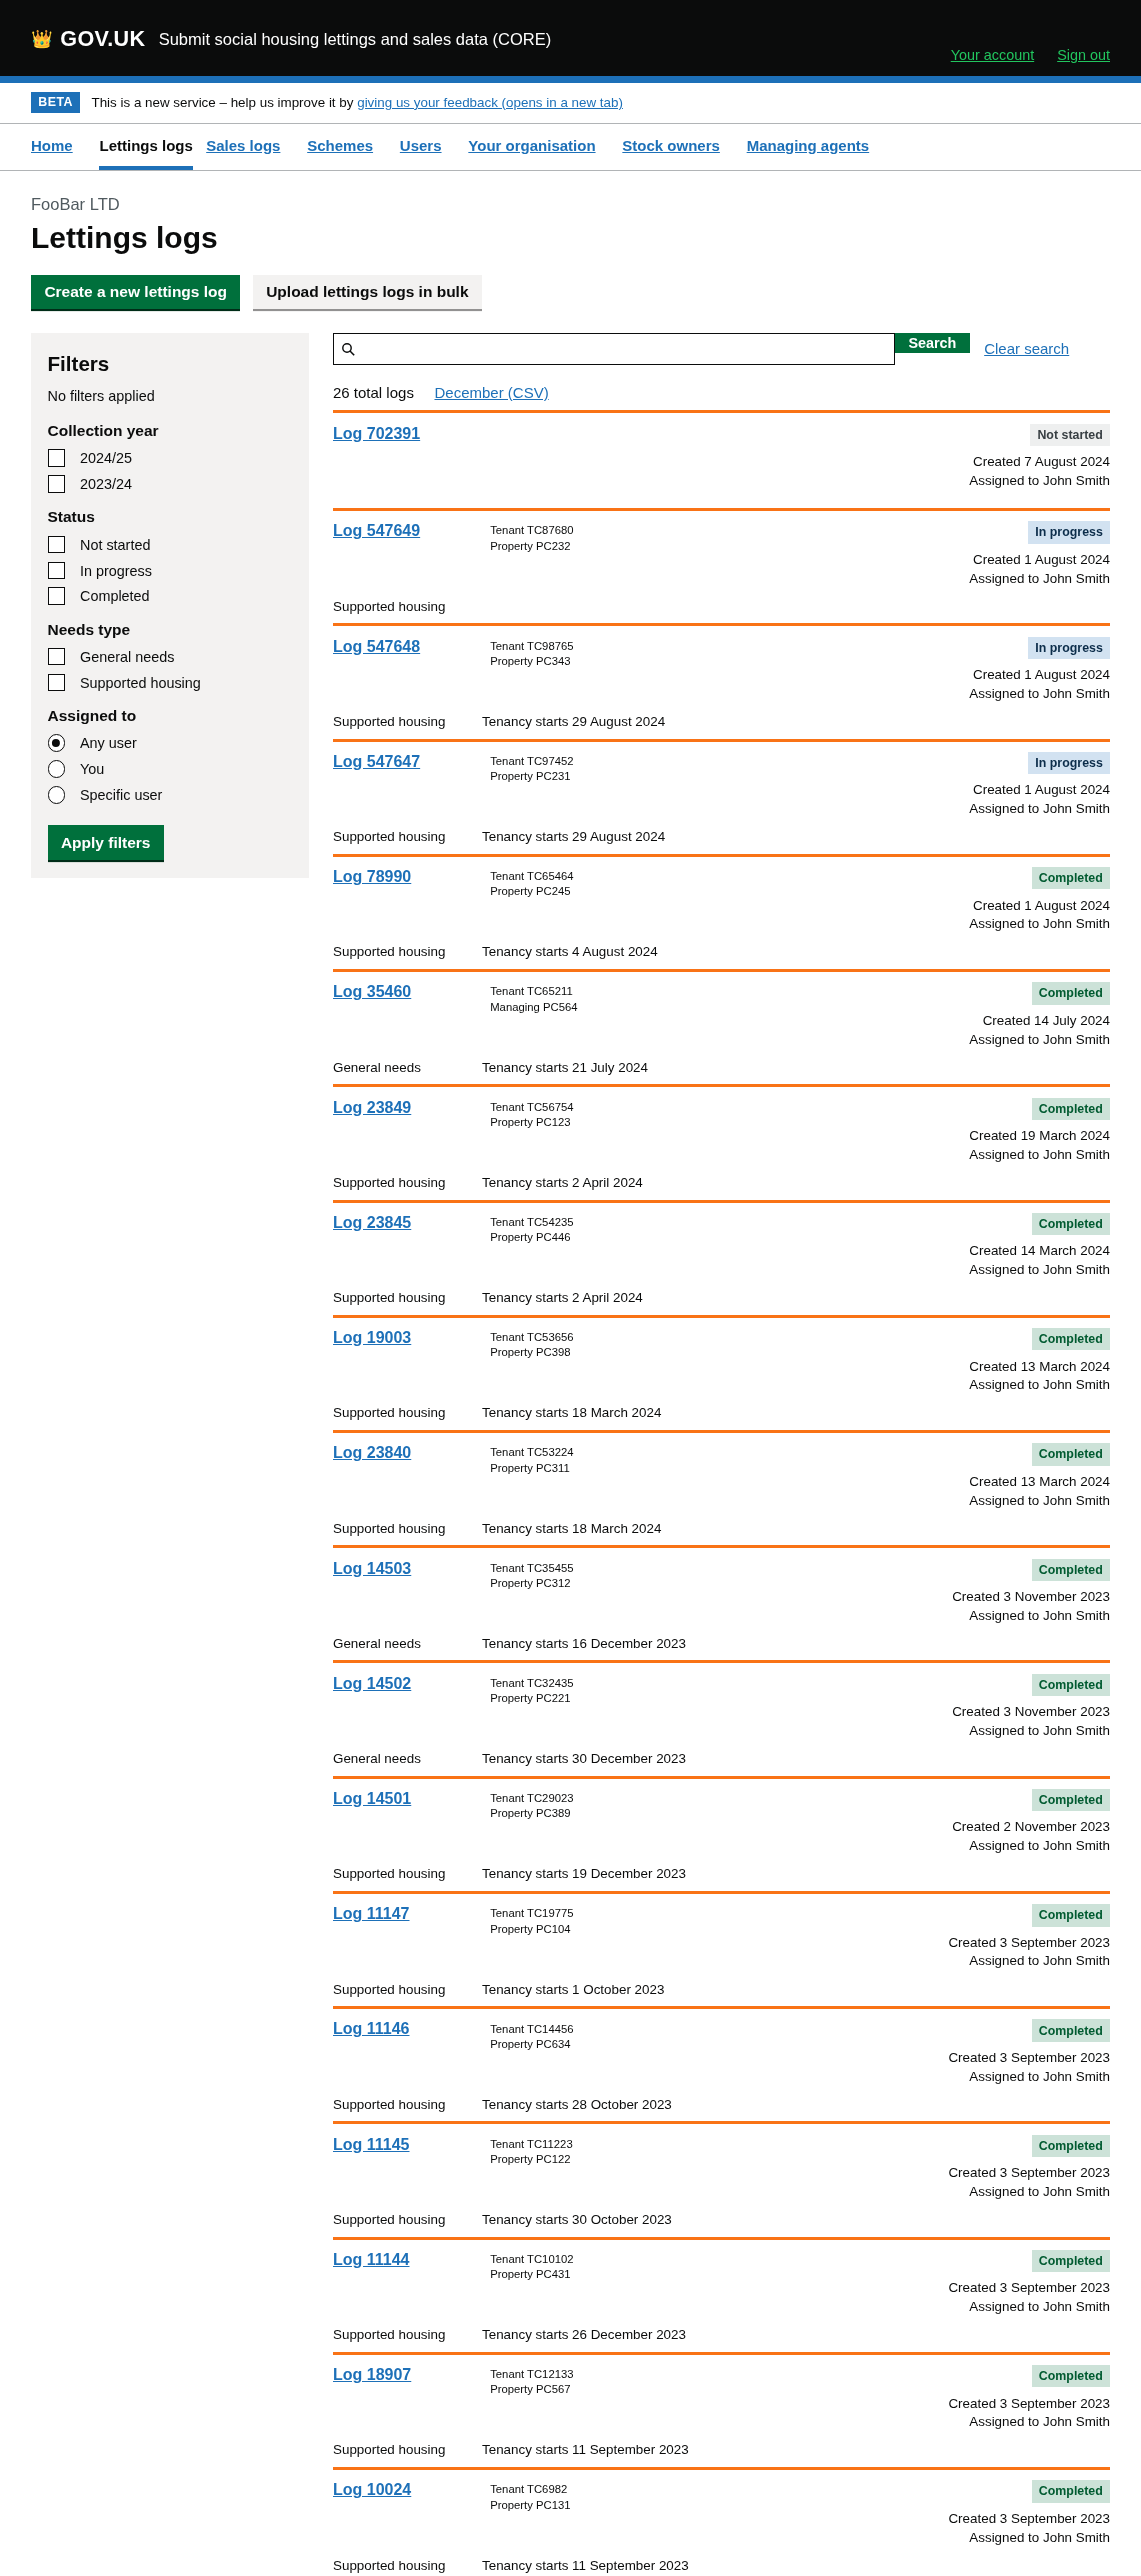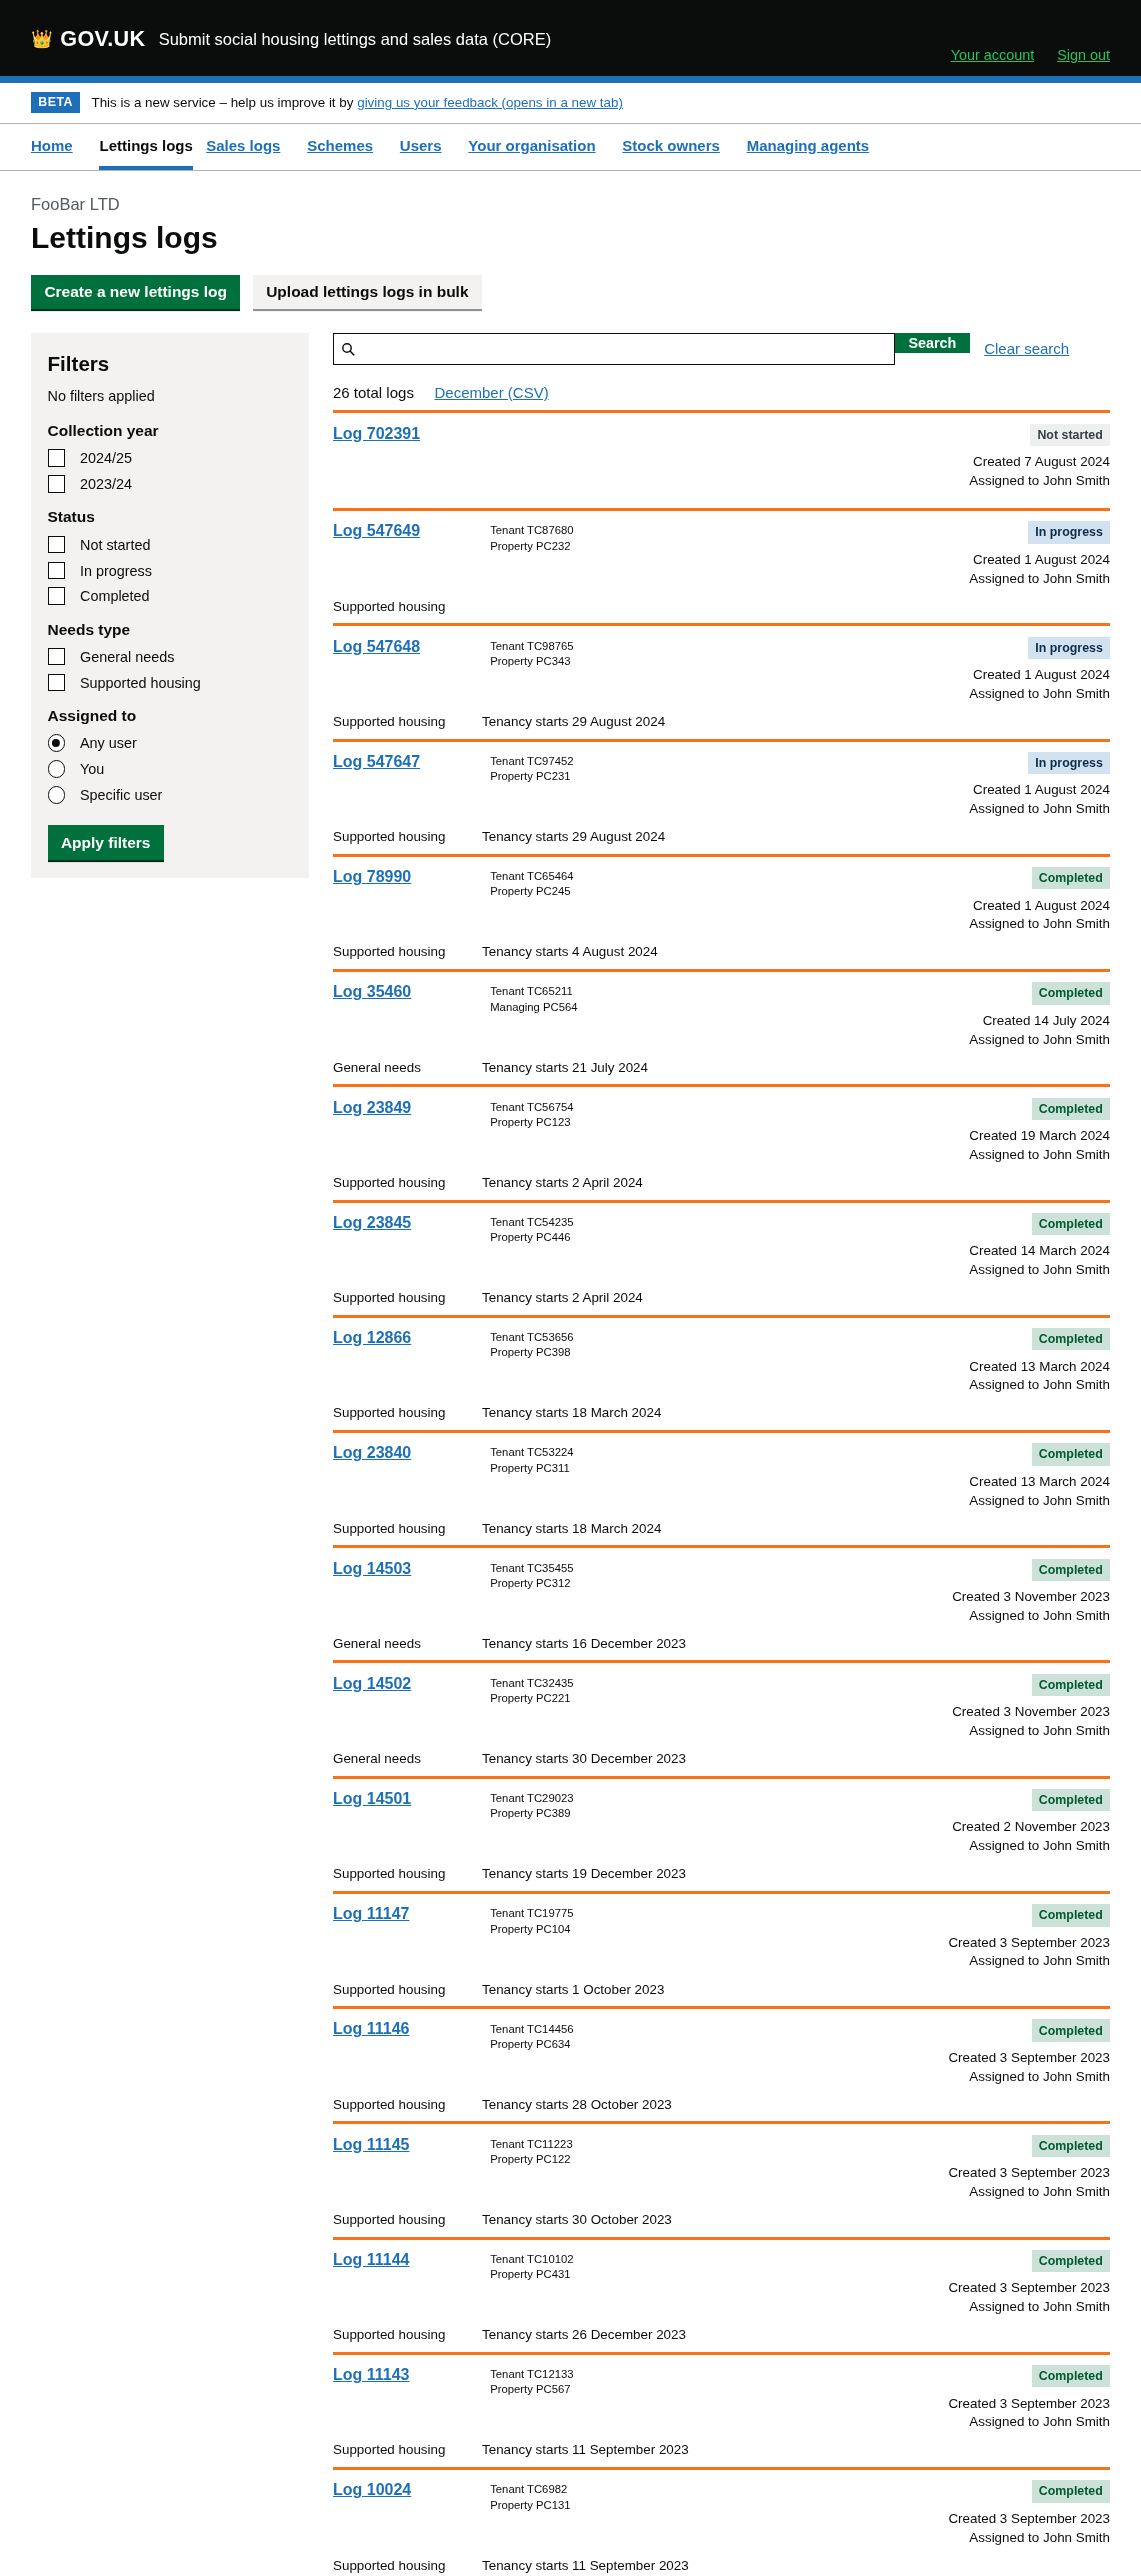--- a/index.html
+++ b/index.html
@@ -581,21 +581,21 @@
           </div>
           <div class="log-bottom" style="padding-bottom:8.2px;">
             <div class="needs-type">Supported housing</div>
             <div class="tenancy-start">Tenancy starts 2 April 2024</div>
           </div>
         </div>
 
         <div>
           <div class="log-row">
             <div class="log-left">
-              <a class="log-id" href="#">Log 12866</a>
+              <a class="log-id" href="#">Log 19003</a>
             </div>
             <div class="log-mid">
               <div>Tenant TC53656</div>
               <div>Property PC398</div>
             </div>
             <div class="log-right">
               <span class="status-tag tag-green">Completed</span>
               <div class="log-meta">
                 <div>Created 13 March 2024</div>
                 <div>Assigned to John Smith</div>
@@ -788,21 +788,21 @@
           </div>
           <div class="log-bottom" style="padding-bottom:8.2px;">
             <div class="needs-type">Supported housing</div>
             <div class="tenancy-start">Tenancy starts 26 December 2023</div>
           </div>
         </div>
 
         <div>
           <div class="log-row">
             <div class="log-left">
-              <a class="log-id" href="#">Log 11143</a>
+              <a class="log-id" href="#">Log 18907</a>
             </div>
             <div class="log-mid">
               <div>Tenant TC12133</div>
               <div>Property PC567</div>
             </div>
             <div class="log-right">
               <span class="status-tag tag-green">Completed</span>
               <div class="log-meta">
                 <div>Created 3 September 2023</div>
                 <div>Assigned to John Smith</div>

